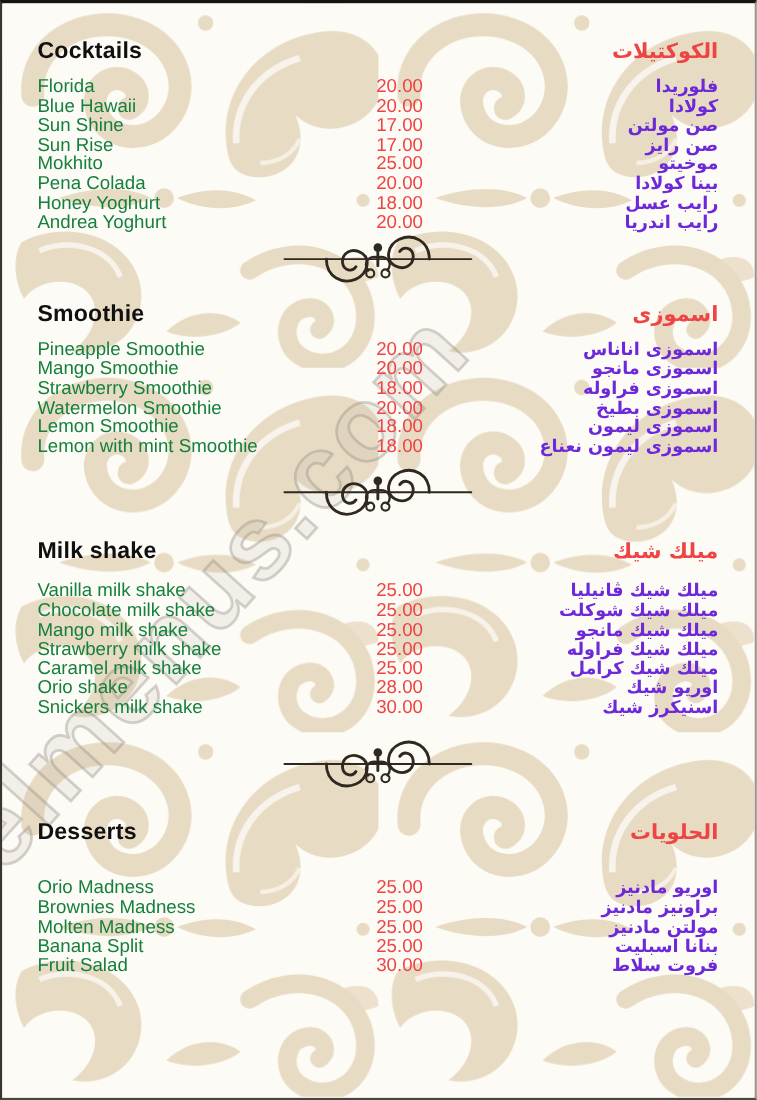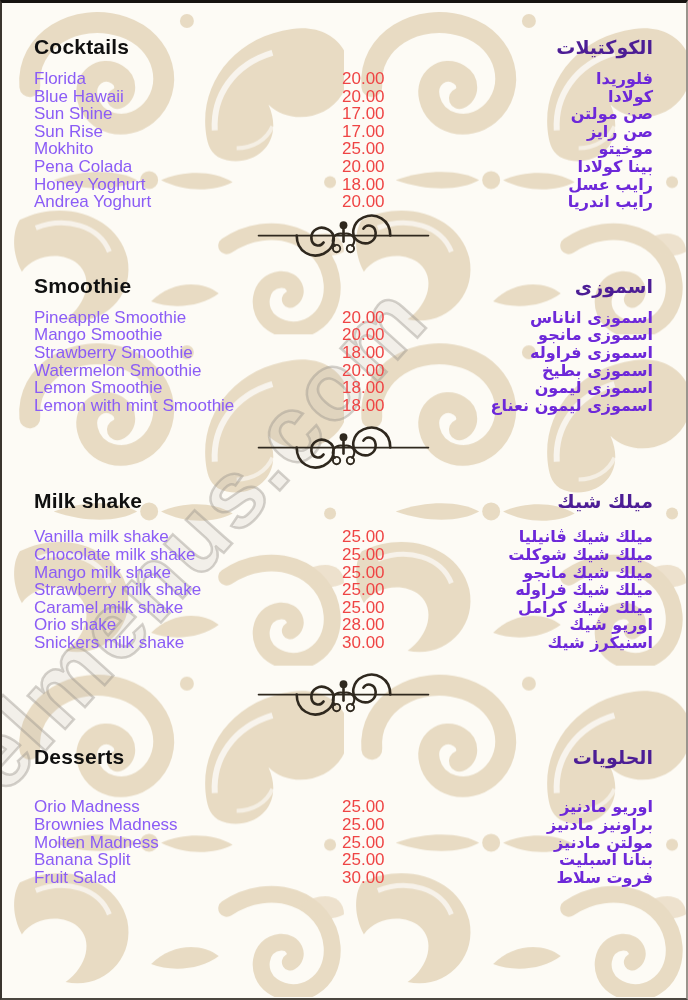--- a/index.html
+++ b/index.html
@@ -31,33 +31,33 @@
   }
   .content{position:relative;z-index:2;padding:33px 33px 0 32px;}
   .section-header{
     display:flex;justify-content:space-between;align-items:baseline;
     line-height:22px;height:22px;
   }
   .title-en{
     margin:0;font-size:21px;font-weight:bold;color:#101010;letter-spacing:0.2px;
   }
   .title-ar{
-    margin:0;font-size:19px;font-weight:bold;color:#4c1d95;
+    margin:0;font-size:19px;font-weight:bold;color:#ef4444;
     font-family:"DejaVu Sans", sans-serif;
   }
   .sec-0 .section-header{margin-bottom:12px;}
   .sec-1 .section-header{margin-bottom:12px;}
   .sec-2 .section-header{margin-bottom:16px;}
   .sec-3 .section-header{margin-bottom:30px;}
   .row{
     display:grid;
     grid-template-columns:308px 92px 1fr;
     line-height:17.6px;
   }
-  .name-en{font-size:17px;color:#8b5cf6;}
+  .name-en{font-size:17px;color:#15803d;}
   .price{font-size:17px;color:#ef4444;}
   .name-ar{
     font-size:16px;font-weight:bold;color:#6d28d9;text-align:right;
     font-family:"DejaVu Sans", sans-serif;
   }
   .divider{width:195px;margin:0 auto;}
   .divider svg{display:block;width:195px;height:52px;}
   .divider.d0{margin:2px auto 10px auto;}
   .divider.d1{margin:11px auto 13px auto;}
   .divider.d2{margin:21px auto 22px auto;}

